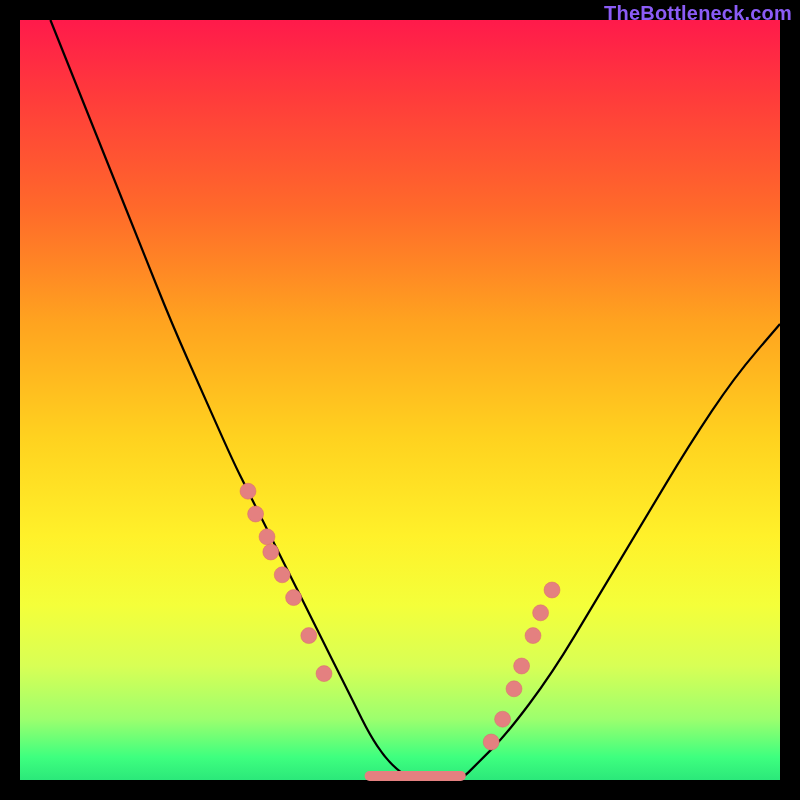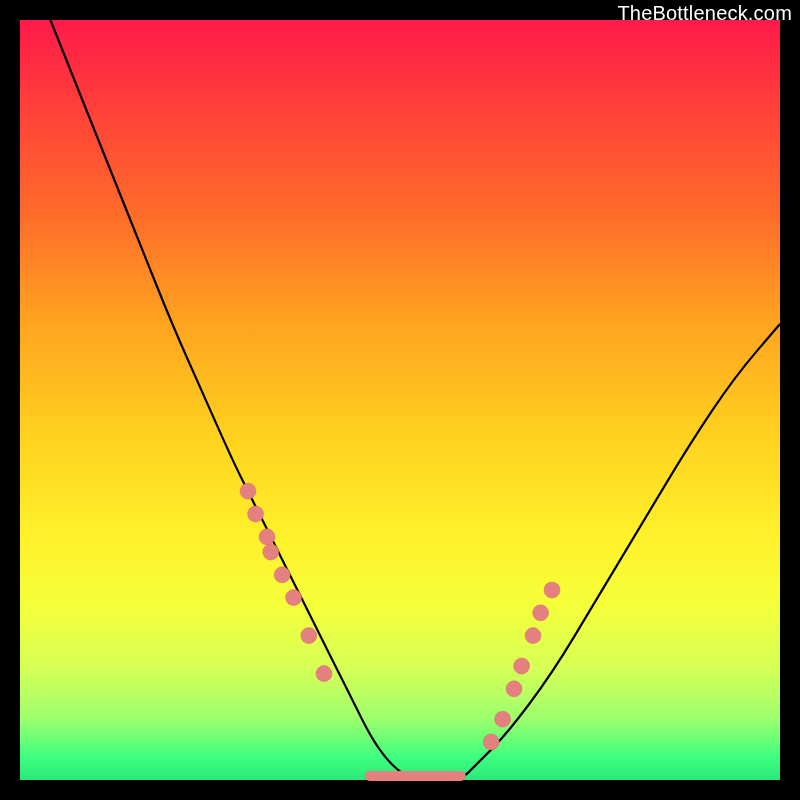--- a/index.html
+++ b/index.html
@@ -35,23 +35,23 @@
       #d8ff55 85%,
       #9cff6e 92%,
       #3eff7f 97%,
       #2be87a 100%
     );
   }
   .watermark {
     position: absolute;
     top: 2px;
     right: 8px;
-    color: #ffffff;
+    color: #8b5cf6;
     font-size: 20px;
-    font-weight: 400;
+    font-weight: 700;
     letter-spacing: 0.2px;
     user-select: none;
     pointer-events: none;
   }
   svg.curve {
     position: absolute;
     left: 0;
     top: 0;
     width: 760px;
     height: 760px;

